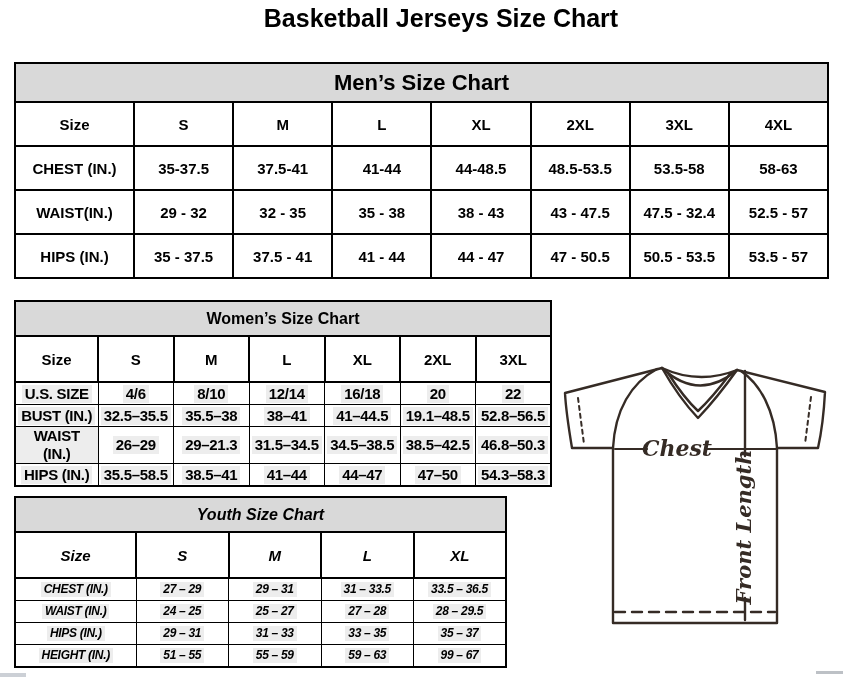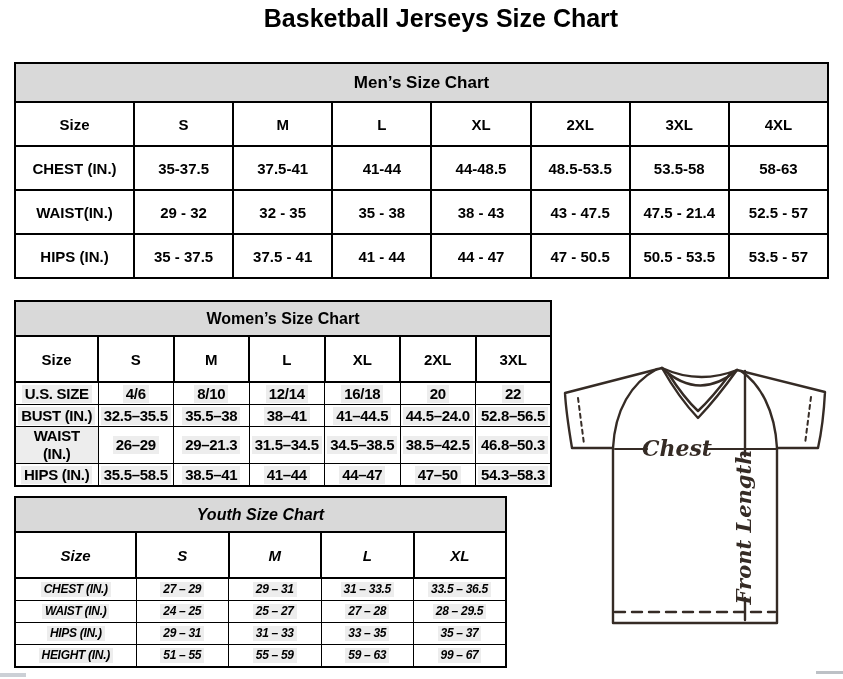--- a/index.html
+++ b/index.html
@@ -11,21 +11,21 @@
     position:absolute; top:4px; left:0; width:806px; text-align:center;
     font-size:25px; font-weight:bold;padding-left:38px;
   }
   table { border-collapse:collapse; position:absolute; background:#fff; table-layout:fixed; }
   th, td { border:1px solid #000; text-align:center; vertical-align:middle; padding:0; }
   .band th { background:#d9d9d9; font-weight:bold; border:2px solid #000; }
 
   
   .mens { left:14px; top:62px; width:815px; }
   .mens th, .mens td { border:2px solid #000; font-weight:bold; font-size:15px; }
-  .mens .band th { height:37px; font-size:17px; }
+  .mens .band th { height:37px; font-size:22px; }
   .mens .size-row th { height:42px; }
   .mens td { height:42px; }
 
   
   .womens { left:14px; top:300px; width:538px; border:2px solid #000; }
   .womens .band th { height:33px; font-size:16px; }
   .womens .size-row th { height:44px; font-size:15px; border:2px solid #000; }
   .womens td { height:21px; font-size:15px; font-weight:bold; letter-spacing:-0.3px; }
 
   
@@ -89,21 +89,21 @@
       <td>53.5-58</td>
       <td>58-63</td>
     </tr>
     <tr>
       <td>WAIST(IN.)</td>
       <td>29 - 32</td>
       <td>32 - 35</td>
       <td>35 - 38</td>
       <td>38 - 43</td>
       <td>43 - 47.5</td>
-      <td>47.5 - 21.4</td>
+      <td>47.5 - 32.4</td>
       <td>52.5 - 57</td>
     </tr>
     <tr>
       <td>HIPS (IN.)</td>
       <td>35 - 37.5</td>
       <td>37.5 - 41</td>
       <td>41 - 44</td>
       <td>44 - 47</td>
       <td>47 - 50.5</td>
       <td>50.5 - 53.5</td>
@@ -145,21 +145,21 @@
       <td><span class="hl">16/18</span></td>
       <td><span class="hl">20</span></td>
       <td><span class="hl">22</span></td>
     </tr>
     <tr>
       <td><span class="hl">BUST (IN.)</span></td>
       <td><span class="hl">32.5–35.5</span></td>
       <td><span class="hl">35.5–38</span></td>
       <td><span class="hl">38–41</span></td>
       <td><span class="hl">41–44.5</span></td>
-      <td><span class="hl">44.5–24.0</span></td>
+      <td><span class="hl">19.1–48.5</span></td>
       <td><span class="hl">52.8–56.5</span></td>
     </tr>
     <tr>
       <td><span class="hl">WAIST (IN.)</span></td>
       <td><span class="hl">26–29</span></td>
       <td><span class="hl">29–21.3</span></td>
       <td><span class="hl">31.5–34.5</span></td>
       <td><span class="hl">34.5–38.5</span></td>
       <td><span class="hl">38.5–42.5</span></td>
       <td><span class="hl">46.8–50.3</span></td>

